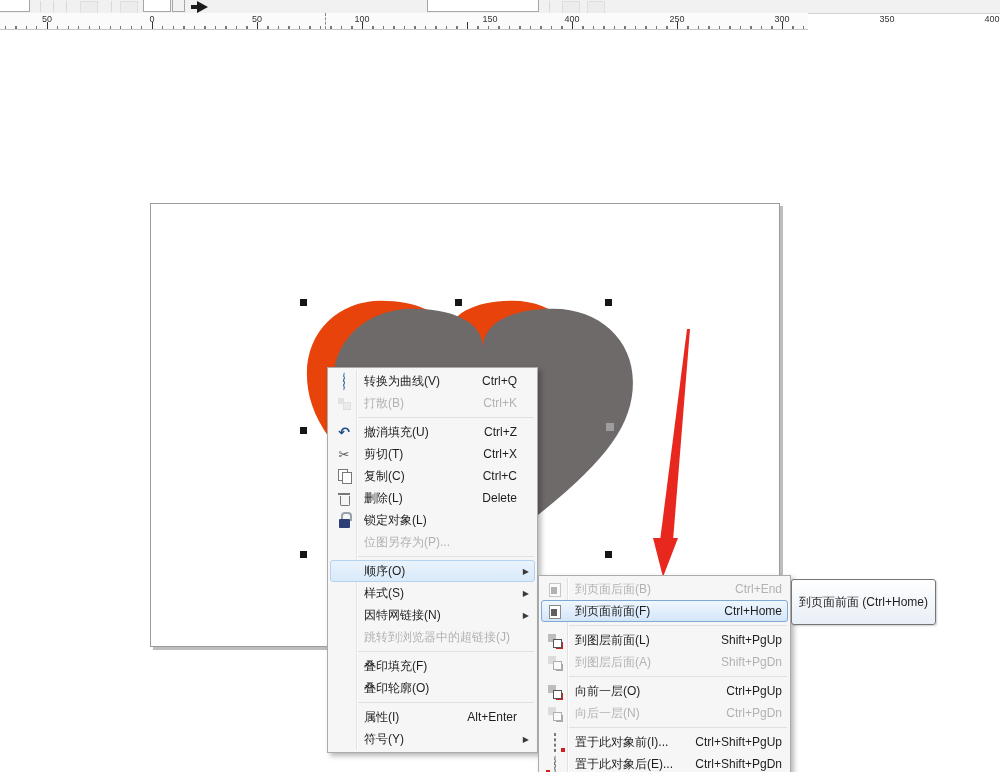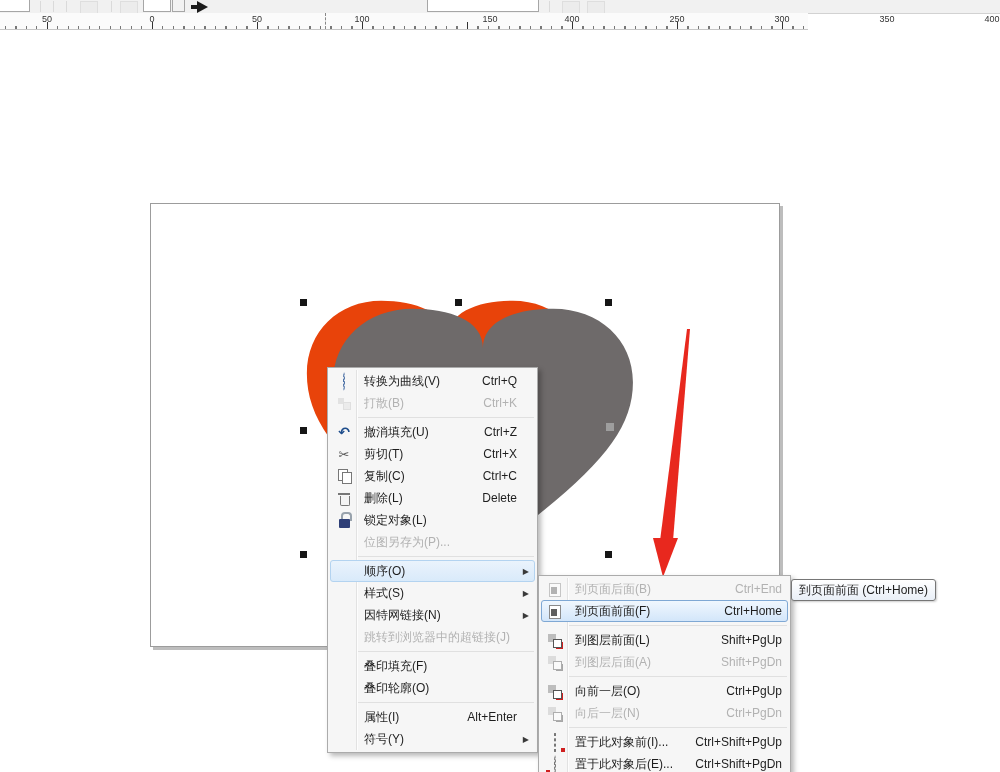--- a/index.html
+++ b/index.html
@@ -46,21 +46,21 @@
   .mi.off .ico{filter:grayscale(1) opacity(.45)}
   .mi.hl{border-color:#b3d3f0;background:linear-gradient(#eaf3fc,#d9eafa)}
   .mi.sel{border-color:#7fa8d4;background:linear-gradient(#f0f7fe,#d3e6fa)}
   .msep{height:1px;background:#e0e0e0;margin:3px 3px 3px 30px}
   #context-menu{left:327px;top:367px;width:211px}
   #order-submenu{left:538px;top:575px;width:253px}
   #order-submenu .sc{padding-right:5px}
   
   .tooltip{
     position:absolute;left:791px;top:579px;z-index:6;height:20px;display:flex;align-items:center;
-    padding:0 7px;background:linear-gradient(#ffffff,#e9eff7);border:1px solid #767676;border-radius:3px;
+    padding:12px 7px;background:linear-gradient(#ffffff,#e9eff7);border:1px solid #767676;border-radius:3px;
     font-size:12px;color:#1e1e1e;white-space:nowrap;box-shadow:1px 1px 2px rgba(0,0,0,.2)
   }
   
   .ico{width:17px;height:17px;position:relative;display:block;flex:none;text-align:center}
   .i-curve{width:11px;height:11px;border:1px dashed #4a6fa5;border-radius:50%;margin:2px auto}
   .i-break::before{content:"";position:absolute;left:2px;top:3px;width:6px;height:6px;background:#c9c9c9}
   .i-break::after{content:"";position:absolute;left:7px;top:7px;width:6px;height:6px;background:#dedede;border:1px solid #c2c2c2}
   .i-wrap::before{content:"";position:absolute;left:2px;top:2px;width:12px;height:12px;background:repeating-linear-gradient(#33406b 0 1px,transparent 1px 3px)}
   .i-wrap::after{content:"";position:absolute;left:1px;top:5px;width:6px;height:6px;border:1px solid #33406b;background:#fff}
   .i-glyph{font-size:13px;line-height:17px;color:#555}

